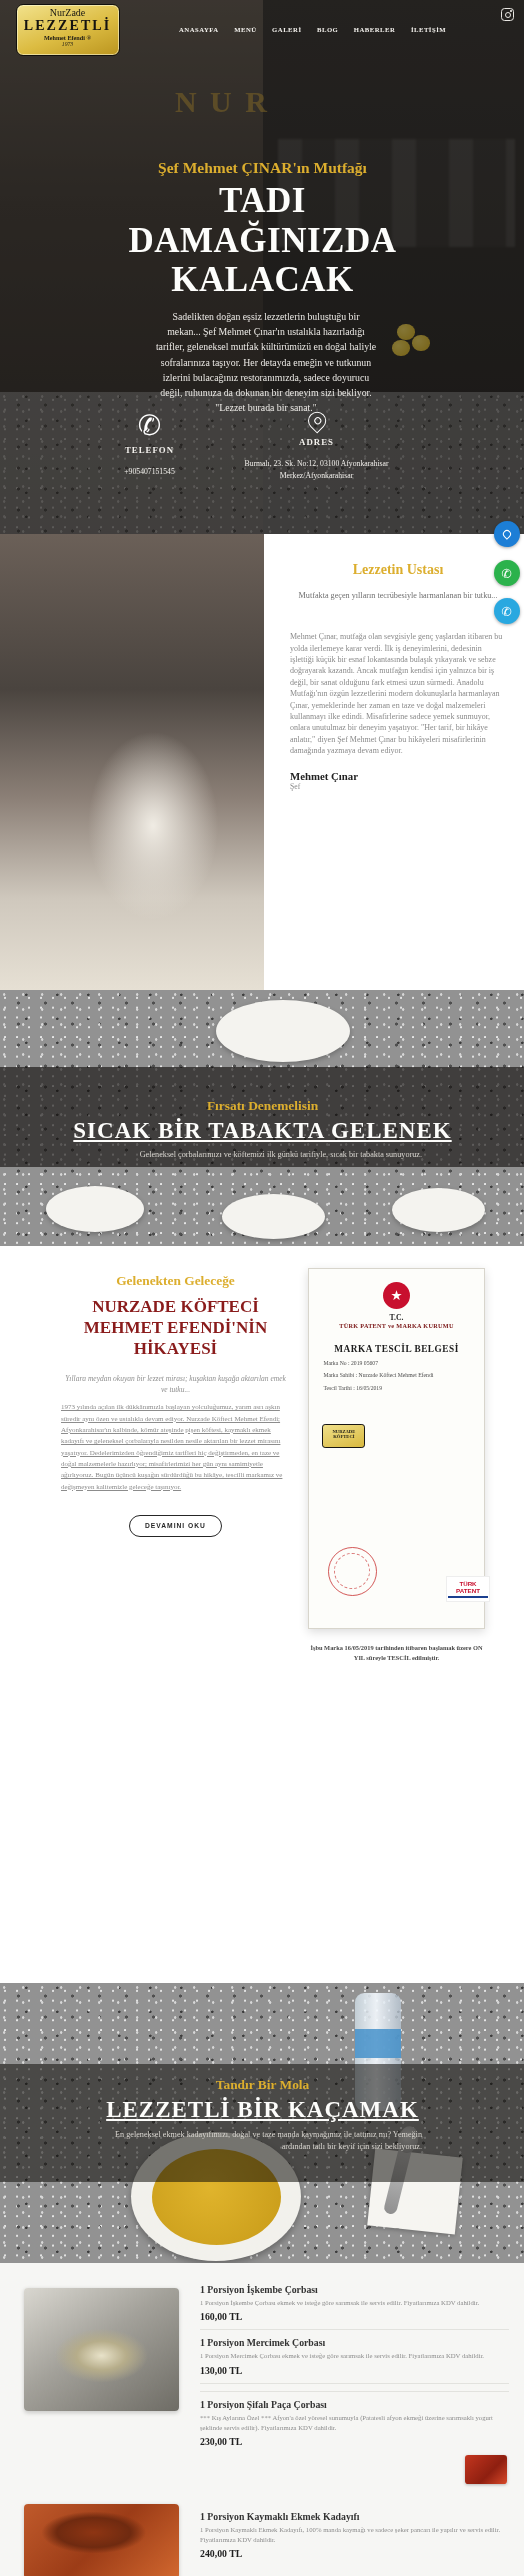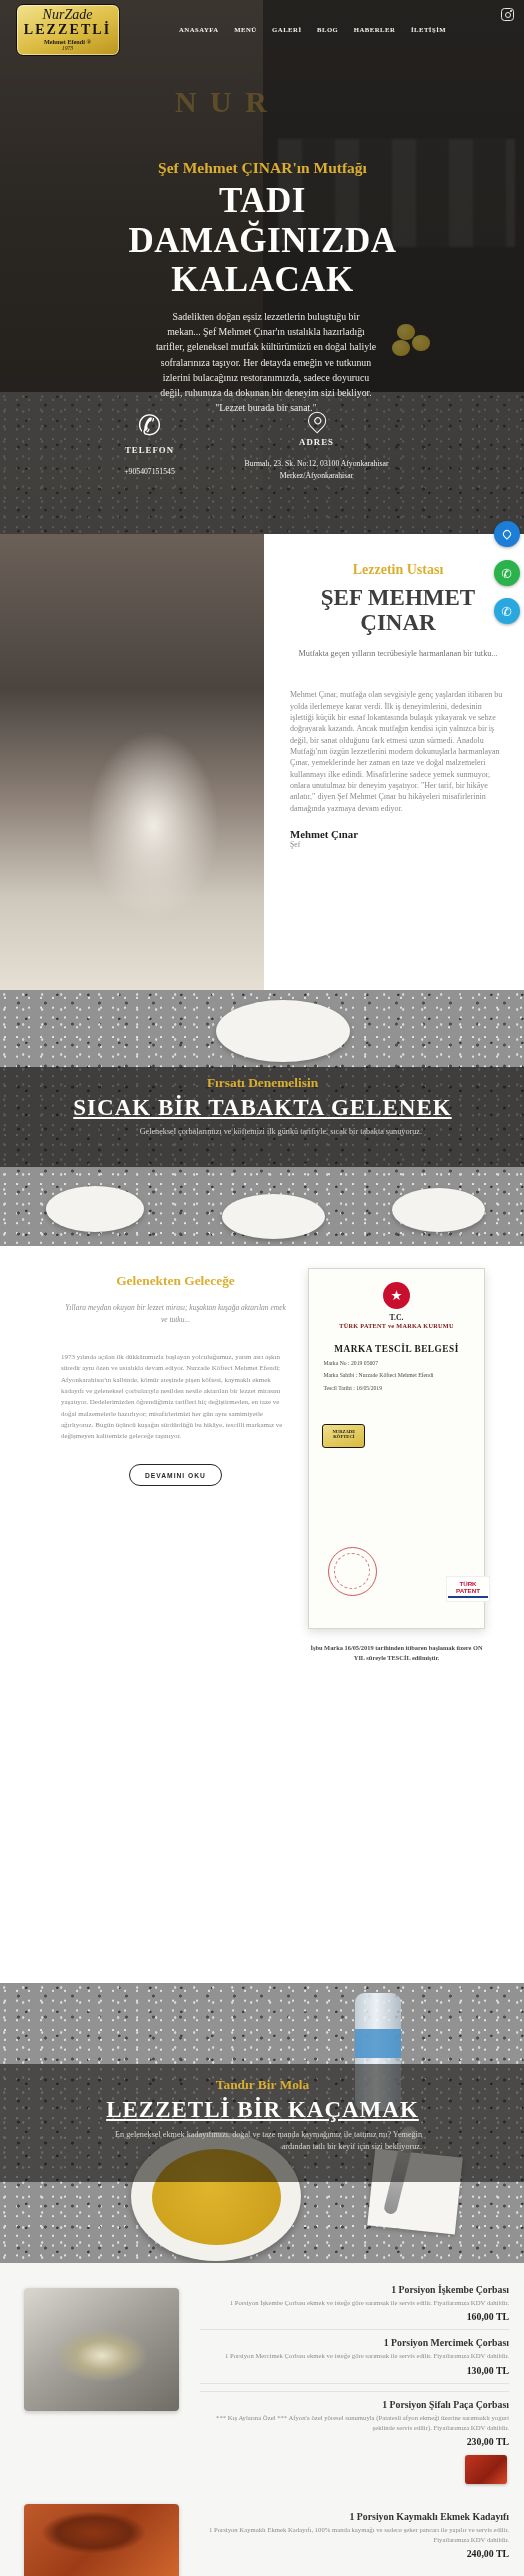--- a/index.html
+++ b/index.html
@@ -28,21 +28,21 @@
   .hero-sign { position:absolute; left:175px; top:85px; font-size:30px; letter-spacing:13.4px;
     color:#caa23a; opacity:.55; font-weight:bold; }
   .lemon { position:absolute; width:17.5px; height:15.5px; border-radius:50%;
     background:radial-gradient(circle at 35% 35%, #f3d95e, #d8b21e); opacity:.85; }
   .hero-veil { position:absolute; inset:0; background:rgba(12,10,8,.40); }
 
   .plaque { position:absolute; left:15.5px; top:4.1px; width:104px; height:52px;
     background:linear-gradient(160deg,#f2e28c 0%,#dcbc42 55%,#bb951f 100%);
     border:1.5px solid #11100d; border-radius:7.2px; text-align:center; padding-top:3.1px;
     box-shadow:inset 0 0 0 1px rgba(255,255,230,.55); }
-  .plaque-script { font-style:italic; font-size:14px; color:#171512; line-height:1; }
+  .plaque-script { font-size:10px; color:#171512; line-height:1; }
   .plaque-main { font-size:14px; font-weight:bold; letter-spacing:2.1px; color:#151310; line-height:1.15; }
   .plaque-owner { font-size:6.2px; font-weight:bold; color:#1c1a15; }
   .plaque-year { font-size:5.7px; font-style:italic; color:#1c1a15; }
 
   .nav { position:absolute; left:179px; top:26px; width:222px; display:flex; gap:15.5px; }
   .nav span { color:#f4f2ee; font-size:6.7px; font-weight:bold; letter-spacing:0.5px; white-space:nowrap; cursor:pointer; }
   .insta { position:absolute; right:11.3px; top:8.2px; width:12.4px; height:12.4px; border:1px solid #e9e7e3; border-radius:3.6px; cursor:pointer; }
   .insta::before { content:""; position:absolute; left:2.6px; top:2.6px; width:4.1px; height:4.1px; border:1px solid #e9e7e3; border-radius:50%; }
   .insta::after { content:""; position:absolute; right:1px; top:1px; width:1.5px; height:1.5px; background:#e9e7e3; border-radius:50%; }
 
@@ -85,21 +85,21 @@
     background:
       radial-gradient(circle at 22% 30%, #d6d6d6 1px, transparent 1.5px),
       radial-gradient(circle at 68% 62%, #4f4f4f 1.3px, transparent 1.8px),
       radial-gradient(circle at 42% 82%, #e6e6e6 0.8px, transparent 1.3px),
       radial-gradient(circle at 85% 20%, #3d3d3d 1px, transparent 1.5px),
       #929292;
     background-size:19px 15px, 27px 21px, 12px 9.8px, 31px 24px; }
   .band1 { height:256px; }
   .plate { position:absolute; background:#f4f3ef; border-radius:50%; box-shadow:0 2.1px 5.2px rgba(0,0,0,.25); }
   .band-strip { position:absolute; left:0; width:525px; background:rgba(14,12,10,.62); text-align:center; }
-  .band1 .band-strip { top:77px; height:100px; padding-top:8px; }
+  .band1 .band-strip { top:77px; height:100px; padding-top:31px; }
   .band-eyebrow { font-size:13.4px; }
   .band-title { margin-top:4.1px; color:#fdfdfb; font-size:23px; font-weight:bold; letter-spacing:1px;text-decoration:underline; }
   .band-sub { margin:5.2px auto 0; width:319px; color:#d8d5cf; font-size:8.2px; line-height:1.5;text-align:right; }
   .band2 { height:280px; }
   .band2 .band-strip { top:81px; height:118px; padding-top:13.4px; background:rgba(14,12,10,.55); }
   .soup-plate { position:absolute; left:131px; top:149px; width:170px; height:129px; border-radius:50%; background:#f2f1ec; box-shadow:0 3.1px 7.2px rgba(0,0,0,.3); }
   .soup { position:absolute; left:152px; top:166px; width:129px; height:96px; border-radius:50%;
     background:radial-gradient(circle at 45% 40%, #e0b42c, #c79a18); }
   .napkin { position:absolute; left:371px; top:170px; width:88px; height:77px; background:#f6f5f1; transform:rotate(6deg); box-shadow:0 1.5px 4.1px rgba(0,0,0,.25); }
   .spoon { position:absolute; left:392px; top:155px; width:13.4px; height:77px; background:linear-gradient(180deg,#cfcfcf,#8f8f8f); border-radius:6.7px; transform:rotate(14deg); }
@@ -107,21 +107,21 @@
   .bottle { position:absolute; left:355px; top:10.3px; width:46px; height:118px; border-radius:9.3px;
     background:linear-gradient(90deg, rgba(210,225,235,.75), rgba(245,250,255,.9) 45%, rgba(190,205,220,.7)); }
   .bottle-label { position:absolute; left:355px; top:46px; width:46px; height:29px; background:rgba(60,140,200,.8); }
 
   
   .story { height:737px; background:#fff; }
   .story-col { position:absolute; left:61px; top:0; width:229px; text-align:center; }
   .story-eyebrow { margin-top:27px; font-size:13.4px; }
   .story-title { margin-top:8.2px; font-size:17px; font-weight:bold; color:#8a1c1c; line-height:1.22; }
   .story-sub { margin-top:13.4px; font-size:7.5px; font-style:italic; color:#8f8f8f; line-height:1.5; }
-  .story-par { margin-top:27px; text-align:left; font-size:7px; line-height:1.62; color:#8c8c8c; }
+  .story-par { margin-top:7px; text-align:left; font-size:7px; line-height:1.62; color:#8c8c8c;text-decoration:underline; }
   .btn { display:inline-block; border:1px solid #262626; border-radius:15.5px; padding:6.7px 15.5px;
     font-size:6.7px; font-weight:bold; letter-spacing:1px; color:#262626; cursor:pointer; background:#fff; }
   .story-btn { margin-top:21.6px; }
 
   .cert { position:absolute; left:308px; top:21.6px; width:177px; height:361px; background:#fdfdfa;
     border:0.5px solid #d8d5cc; box-shadow:0 3.1px 9.3px rgba(0,0,0,.14); text-align:center; padding-top:13.4px; }
   .cert-emblem { width:27px; height:27px; margin:0 auto; border-radius:50%; background:#c8102e;
     color:#fff; font-size:13.4px; line-height:27px; font-family:"DejaVu Sans",sans-serif; }
   .cert-tc { margin-top:4.1px; font-size:7.7px; font-weight:bold; color:#1d1d1d; }
   .cert-auth { font-size:6.2px; font-weight:bold; color:#7a1616; letter-spacing:0.3px; }
@@ -139,21 +139,21 @@
 
   
   .menu { height:325px; background:#f6f6f4; }
   .menu-img { position:absolute; left:24px; border-radius:4.1px; box-shadow:0 1.5px 4.1px rgba(0,0,0,.18); }
   .img-pot { top:25px; width:155px; height:123px;
     background:radial-gradient(ellipse 62px 36px at 50% 55%, #e8e2c9 0%, #b6ad8a 40%, rgba(0,0,0,0) 75%),
       linear-gradient(145deg,#d9d7d0 0%,#a3a19a 45%,#6e6c65 100%); }
   .img-kadayif { top:241px; width:155px; height:75px;
     background:radial-gradient(ellipse 67px 27px at 45% 38%, #8e3513 0%, #6f2a10 55%, rgba(0,0,0,0) 78%),
       linear-gradient(135deg,#c05a2b 0%,#9c3c17 50%,#d2682f 100%); }
-  .menu-col { position:absolute; left:200px; width:309px; text-align:right; }
+  .menu-col { position:absolute; left:200px; width:309px; text-align:left; }
   .m-title { font-size:9.8px; font-weight:bold; color:#333; }
   .m-desc { margin-top:3.1px; font-size:6.7px; color:#8d8d8d; line-height:1.45; }
   .m-price { margin-top:3.6px; font-size:9.8px; font-weight:bold; color:#1f1f1f; }
   .m-div { margin:7.2px 0; border-top:0.5px solid #e2e2de; }
   .paca-thumb { position:absolute; left:465px; top:192px; width:42px; height:29px; border-radius:3.1px;
     background:linear-gradient(135deg,#c4361f,#8e1f10 60%,#d8492a); box-shadow:0 1px 3.1px rgba(0,0,0,.25); }
 </style>
 </head>
 <body>
 
@@ -211,21 +211,20 @@
   <span>✆</span>
 </div>
 <div class="fab" style="top:598px;background:#29a8e0;">
   <span>✆</span>
 </div>
 
 <section class="chef">
   <div class="chef-photo"></div>
   <div class="chef-col">
     <div class="chef-eyebrow eyebrow">Lezzetin Ustası</div>
-    <div class="chef-title">ŞEF MEHMET ÇINAR</div>
     <div class="chef-sub">Mutfakta geçen yılların tecrübesiyle harmanlanan bir tutku...</div>
     <div class="chef-par">Mehmet Çınar, mutfağa olan sevgisiyle genç yaşlardan itibaren bu yolda ilerlemeye karar verdi. İlk iş deneyimlerini, dedesinin işlettiği küçük bir esnaf lokantasında bulaşık yıkayarak ve sebze doğrayarak kazandı. Ancak mutfağın kendisi için yalnızca bir iş değil, bir sanat olduğunu fark etmesi uzun sürmedi. Anadolu Mutfağı'nın özgün lezzetlerini modern dokunuşlarla harmanlayan Çınar, yemeklerinde her zaman en taze ve doğal malzemeleri kullanmayı ilke edindi. Misafirlerine sadece yemek sunmuyor, onlara unutulmaz bir deneyim yaşatıyor. "Her tarif, bir hikâye anlatır," diyen Şef Mehmet Çınar bu hikâyeleri misafirlerinin damağında yazmaya devam ediyor.</div>
     <div class="chef-name">Mehmet Çınar</div>
     <div class="chef-role">Şef</div>
   </div>
 </section>
 
 <section class="band1 granite">
   <div class="plate" style="left:216px;top:10.3px;width:134px;height:62px;"></div>
   <div class="plate" style="left:46px;top:196px;width:98px;height:46px;"></div>
@@ -234,20 +233,21 @@
   <div class="band-strip">
     <div class="band-eyebrow eyebrow">Fırsatı Denemelisin</div>
     <div class="band-title">SICAK BİR TABAKTA GELENEK</div>
     <div class="band-sub">Geleneksel çorbalarımızı ve köftemizi ilk günkü tarifiyle, sıcak bir tabakta sunuyoruz.</div>
   </div>
 </section>
 
 <section class="story">
   <div class="story-col">
     <div class="story-eyebrow eyebrow">Gelenekten Geleceğe</div>
+    <div class="story-title">NURZADE KÖFTECİ MEHMET EFENDİ'NİN HİKAYESİ</div>
     <div class="story-sub">Yıllara meydan okuyan bir lezzet mirası; kuşaktan kuşağa aktarılan emek ve tutku...</div>
     <div class="story-par">1973 yılında açılan ilk dükkânımızla başlayan yolculuğumuz, yarım asrı aşkın süredir aynı özen ve ustalıkla devam ediyor. Nurzade Köfteci Mehmet Efendi; Afyonkarahisar'ın kalbinde, kömür ateşinde pişen köftesi, kaymaklı ekmek kadayıfı ve geleneksel çorbalarıyla nesilden nesile aktarılan bir lezzet mirasını yaşatıyor. Dedelerimizden öğrendiğimiz tarifleri hiç değiştirmeden, en taze ve doğal malzemelerle hazırlıyor; misafirlerimizi her gün aynı samimiyetle ağırlıyoruz. Bugün üçüncü kuşağın sürdürdüğü bu hikâye, tescilli markamız ve değişmeyen kalitemizle geleceğe taşınıyor.</div>
     <button class="btn story-btn">DEVAMINI OKU</button>
   </div>
 
   <div class="cert">
     <div class="cert-emblem">★</div>
     <div class="cert-tc">T.C.</div>
     <div class="cert-auth">TÜRK PATENT ve MARKA KURUMU</div>
     <div class="cert-doctitle">MARKA TESCİL BELGESİ</div>

